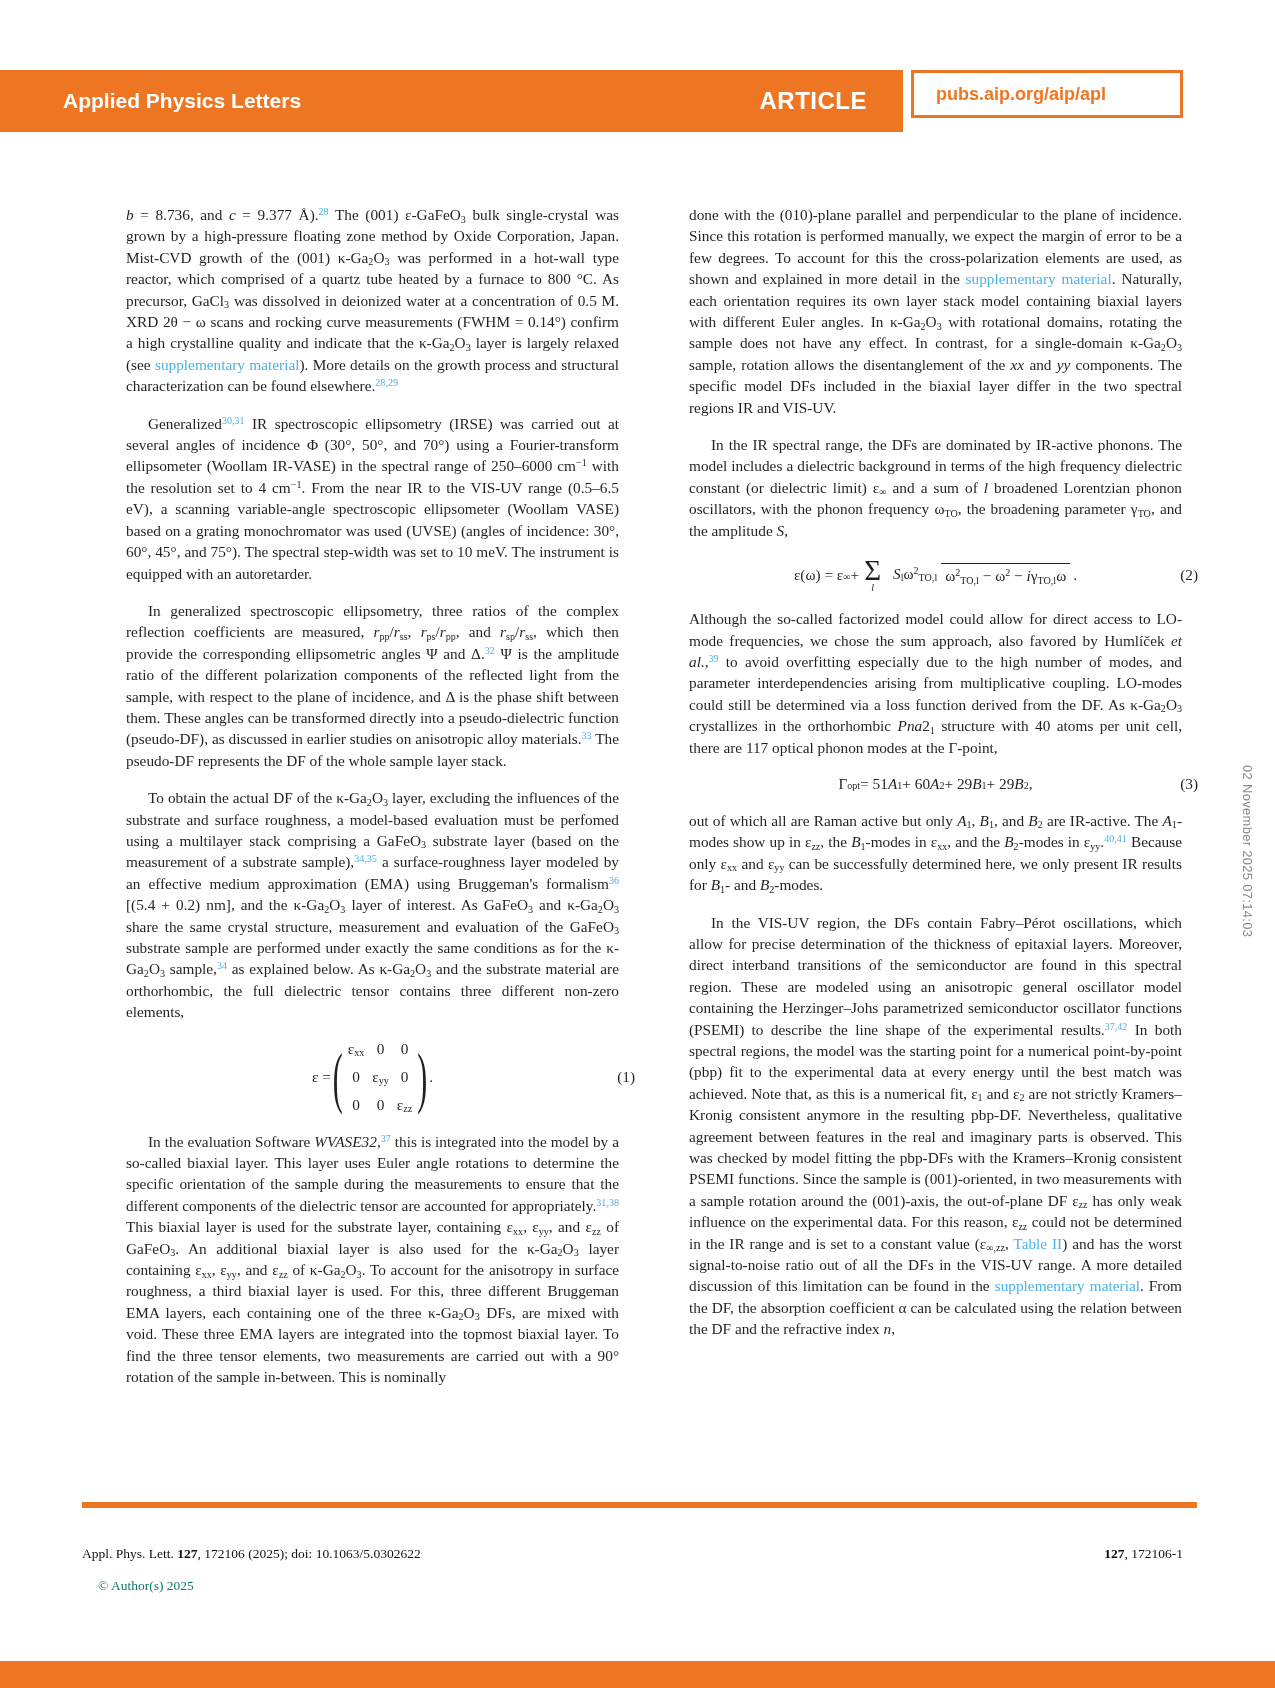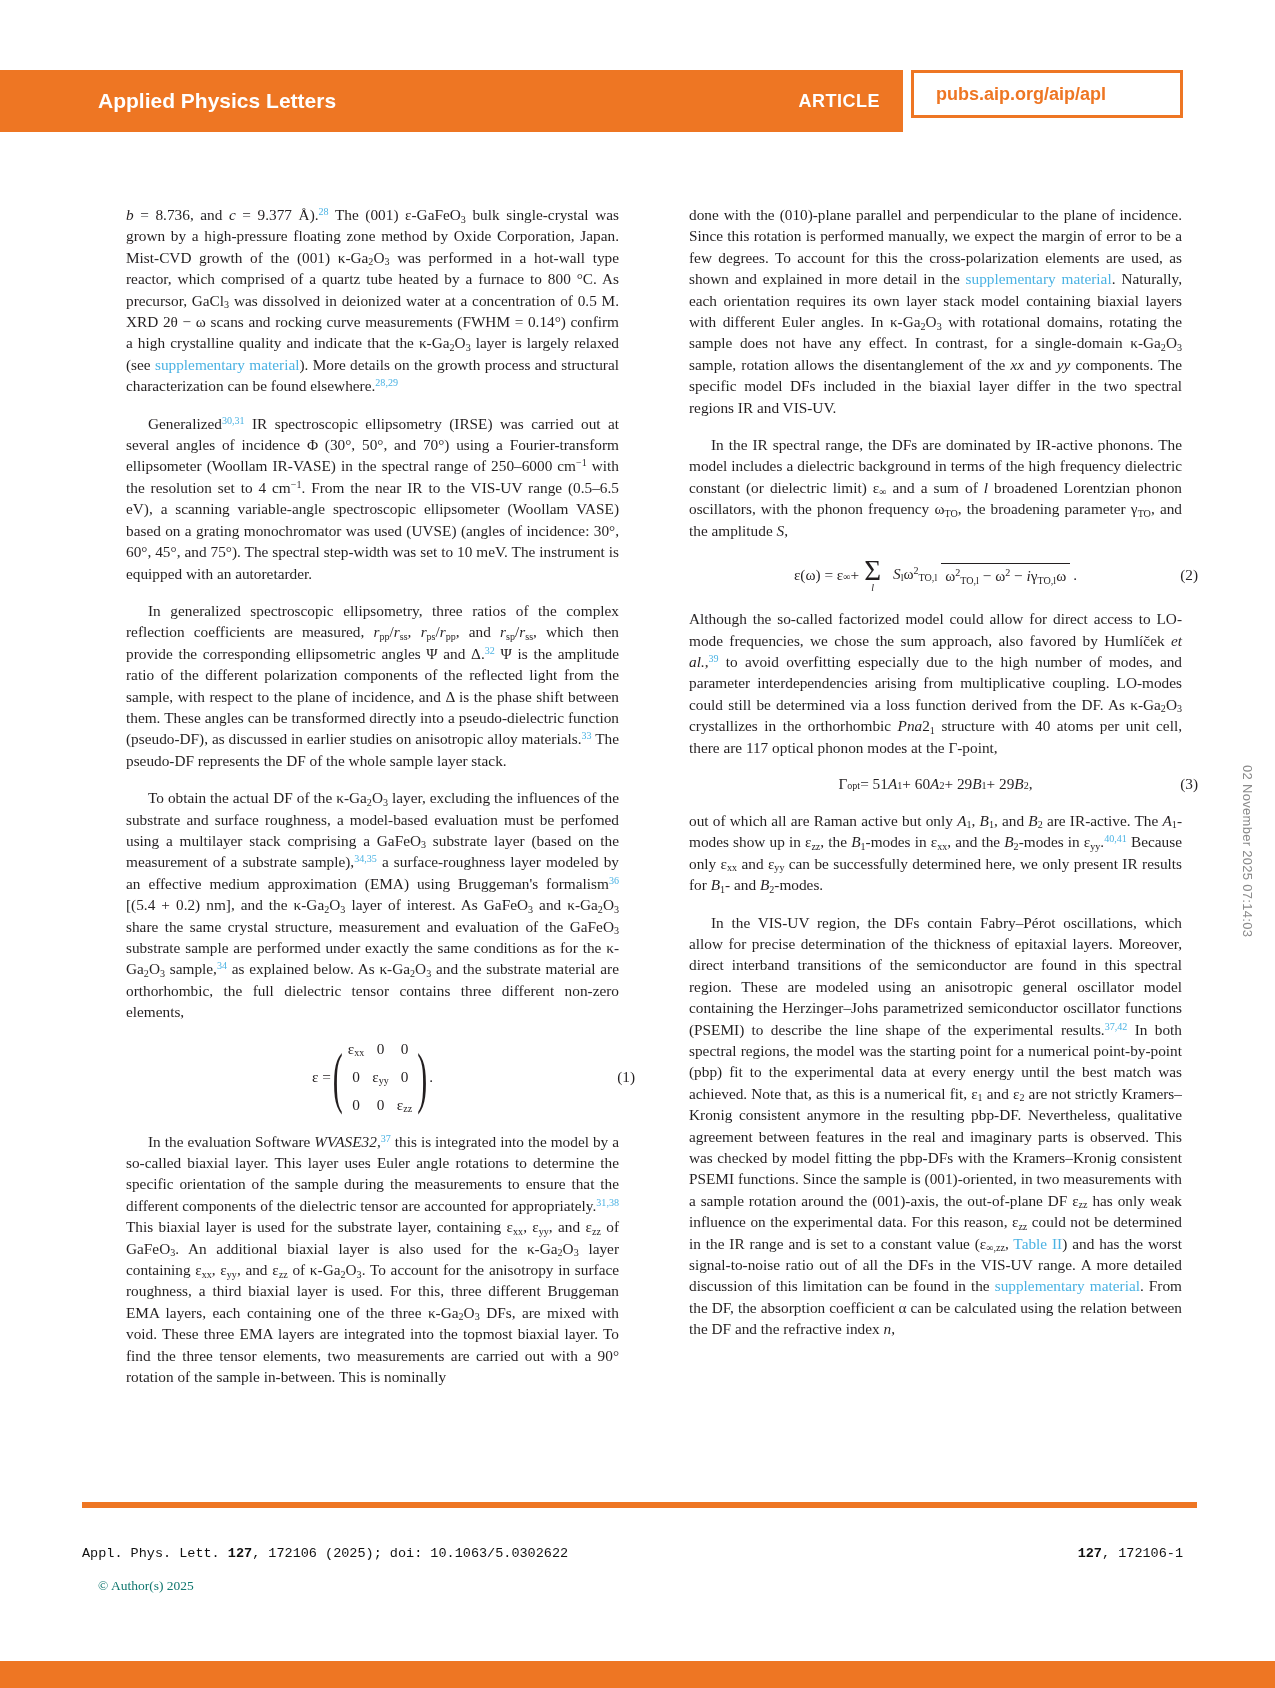--- a/index.html
+++ b/index.html
@@ -7,22 +7,22 @@
     --link:#4ab2e3;
     --ink:#231f20;
     --stamp:#8a8a8a;
   }
   html,body{margin:0;padding:0;background:#fff;}
   .page{position:relative;width:1275px;height:1688px;background:#fff;overflow:hidden;
         font-family:"Liberation Serif",serif;color:var(--ink);}
   
   .hdr-bar{position:absolute;left:0;top:70px;width:903px;height:62px;background:var(--accent);
            display:flex;align-items:center;font-family:"Liberation Sans",sans-serif;color:#fff;}
-  .hdr-journal{margin-left:98px;font-size:21px;font-weight:bold;}
-  .hdr-article{margin-left:auto;margin-right:23px;font-size:18px;font-weight:bold;letter-spacing:.5px;}
+  .hdr-journal{margin-left:63px;font-size:21px;font-weight:bold;}
+  .hdr-article{margin-left:auto;margin-right:36px;font-size:24px;font-weight:bold;letter-spacing:.5px;}
   .hdr-url-box{position:absolute;left:911px;top:70px;width:272px;height:48px;box-sizing:border-box;
                background:#fff;border:3px solid var(--accent);display:flex;align-items:center;}
   .hdr-url{margin-left:22px;color:var(--accent);font-family:"Liberation Sans",sans-serif;
            font-size:18px;font-weight:bold;}
   
   .content{position:absolute;left:110px;top:188px;width:1088px;display:flex;gap:38px;}
   .col{flex:1;min-width:0;}
   .para{margin:16px;text-align:justify;font-size:15.3px;line-height:21.4px;}
   .para.indent{text-indent:22px;}
   .sg-sub,.sg-sup,.sg-slink{font-size:.66em;position:relative;line-height:0;}
@@ -44,21 +44,21 @@
   .sum-idx{font-size:10px;font-style:italic;line-height:9px;}
   .frac{display:inline-flex;flex-direction:row;align-items:center;margin:0 3px;vertical-align:middle;}
   .fr-num{display:block;text-align:center;padding:0 4px 2px;}
   .fr-den{display:block;border-top:1.2px solid currentColor;text-align:center;padding:2px 4px 0;}
   
   .stamp{position:absolute;right:20px;top:765px;writing-mode:vertical-rl;
          font-family:"Liberation Sans",sans-serif;font-size:13px;color:var(--stamp);letter-spacing:.3px;}
   
   .foot-rule{position:absolute;left:82px;top:1502px;width:1115px;height:6px;background:var(--accent);}
   .foot-row{position:absolute;left:82px;top:1546px;width:1101px;display:flex;
-            justify-content:space-between;font-family:Liberation Mono, monospace;font-size:13.5px;color:#111;}
+            justify-content:space-between;font-family:Liberation Serif, serif;font-size:13.5px;color:#111;}
   .foot-copy{position:absolute;left:98px;top:1578px;font-family:Liberation Serif, serif;
              font-size:13.5px;color:#0f766e;}
   .bottom-bar{position:absolute;left:0;top:1661px;width:1275px;height:27px;background:var(--accent);}
 </style>
 </head>
 <body>
 
 <div class="page">
 
   <div class="hdr-bar">

